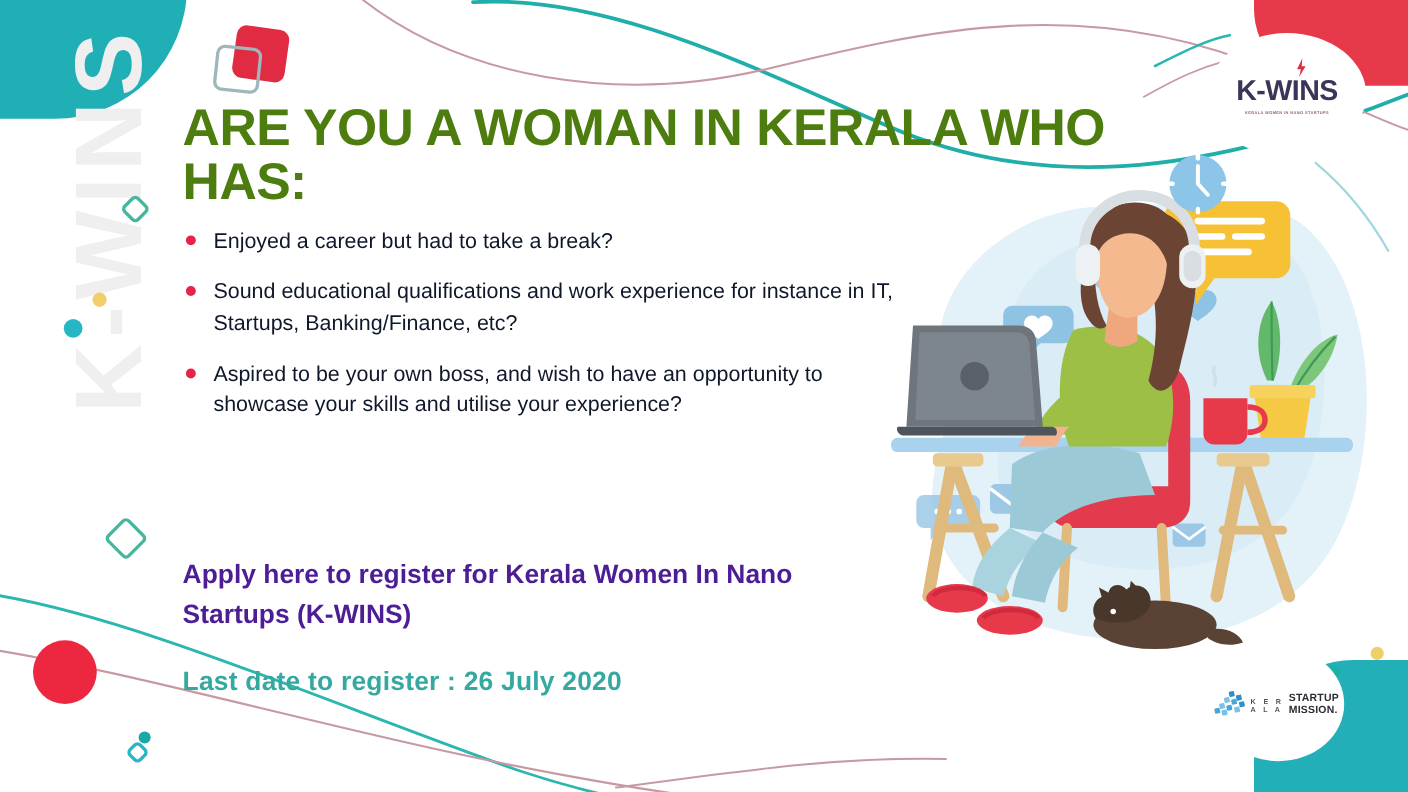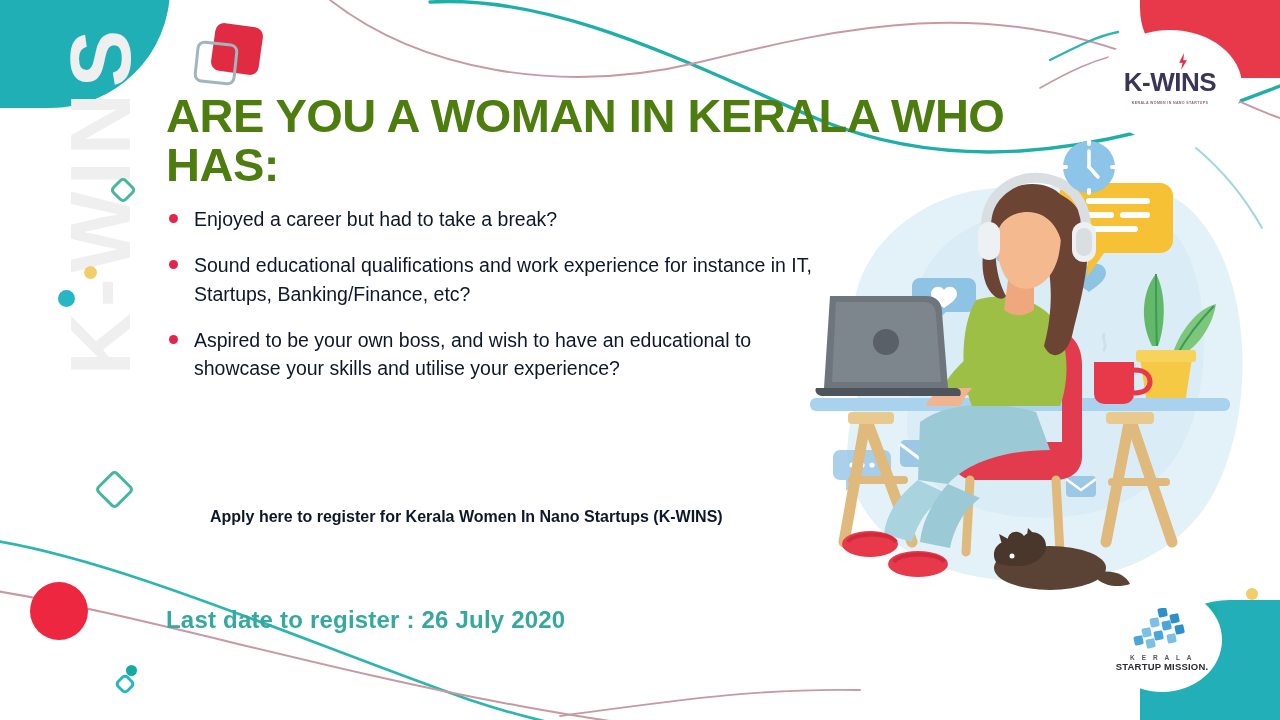--- a/index.html
+++ b/index.html
@@ -119,22 +119,22 @@
     color:#0f172a;
   }
   .bullet .mark {
     position:absolute; left:3px; top:9px;
     width:9px; height:9px; border-radius:50%;
     background:#E5244B;
   }
   .cta {
     position:absolute; left:166px; top:505px;
     width:620px;
-    font-size:16px; line-height:1.5;
-    font-weight:bold; color:#0f172a;margin-left:44px;
+    font-size:24px; line-height:1.5;
+    font-weight:bold; color:#4c1d95;
   }
   .deadline {
     position:absolute; left:166px; top:606px;
     font-size:24px; font-weight:bold;
     color:#35A9A0; letter-spacing:.2px;
   }
 
   
   .kwins-badge {
     position:absolute; left:1098px; top:30px;
@@ -156,21 +156,21 @@
   }
   .kwins-tag {
     margin-top:3px; font-size:3.6px;
     letter-spacing:.35px; color:#8A6672;
     white-space:nowrap; font-weight:bold;
   }
   .ksum-badge {
     position:absolute; right:58px; bottom:28px;
     width:120px; height:104px;
     background:#fff; border-radius:50%;
-    display:flex; flex-direction:column;
+    display:flex; flex-direction:row;
     align-items:center; justify-content:center;
   }
   .ksum-kerala {
     font-size:6.5px; letter-spacing:2.6px;
     color:#55555F; font-weight:bold; margin-top:4px;
   }
   .ksum-mission {
     font-size:9.5px; letter-spacing:.2px;
     color:#2B2B33; font-weight:bold;
   }
@@ -348,21 +348,21 @@
     <div class="bullet">
       <span class="mark"></span>
       <span>Enjoyed a career but had to take a break?</span>
     </div>
     <div class="bullet">
       <span class="mark"></span>
       <span>Sound educational qualifications and work experience for instance in IT, Startups, Banking/Finance, etc?</span>
     </div>
     <div class="bullet">
       <span class="mark"></span>
-      <span>Aspired to be your own boss, and wish to have an educational to showcase your skills and utilise your experience?</span>
+      <span>Aspired to be your own boss, and wish to have an opportunity to showcase your skills and utilise your experience?</span>
     </div>
   </div>
 
   <div class="cta">Apply here to register for Kerala Women In Nano Startups (K-WINS)</div>
   <div class="deadline">Last date to register : 26 July 2020</div>
 
   <div class="kwins-badge">
     <div class="kwins-word">
       <span class="kwins-bolt"></span>
       <span>K-WINS</span>

